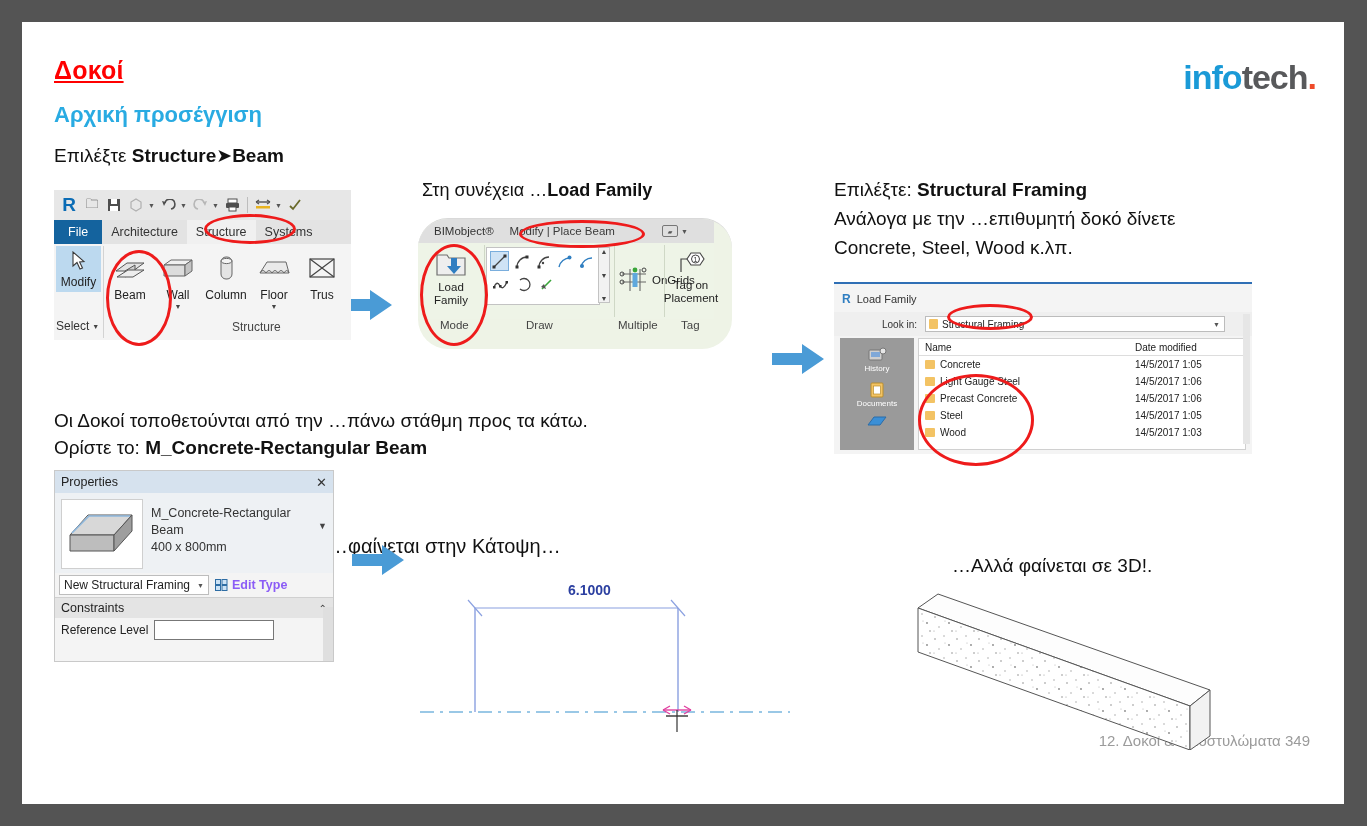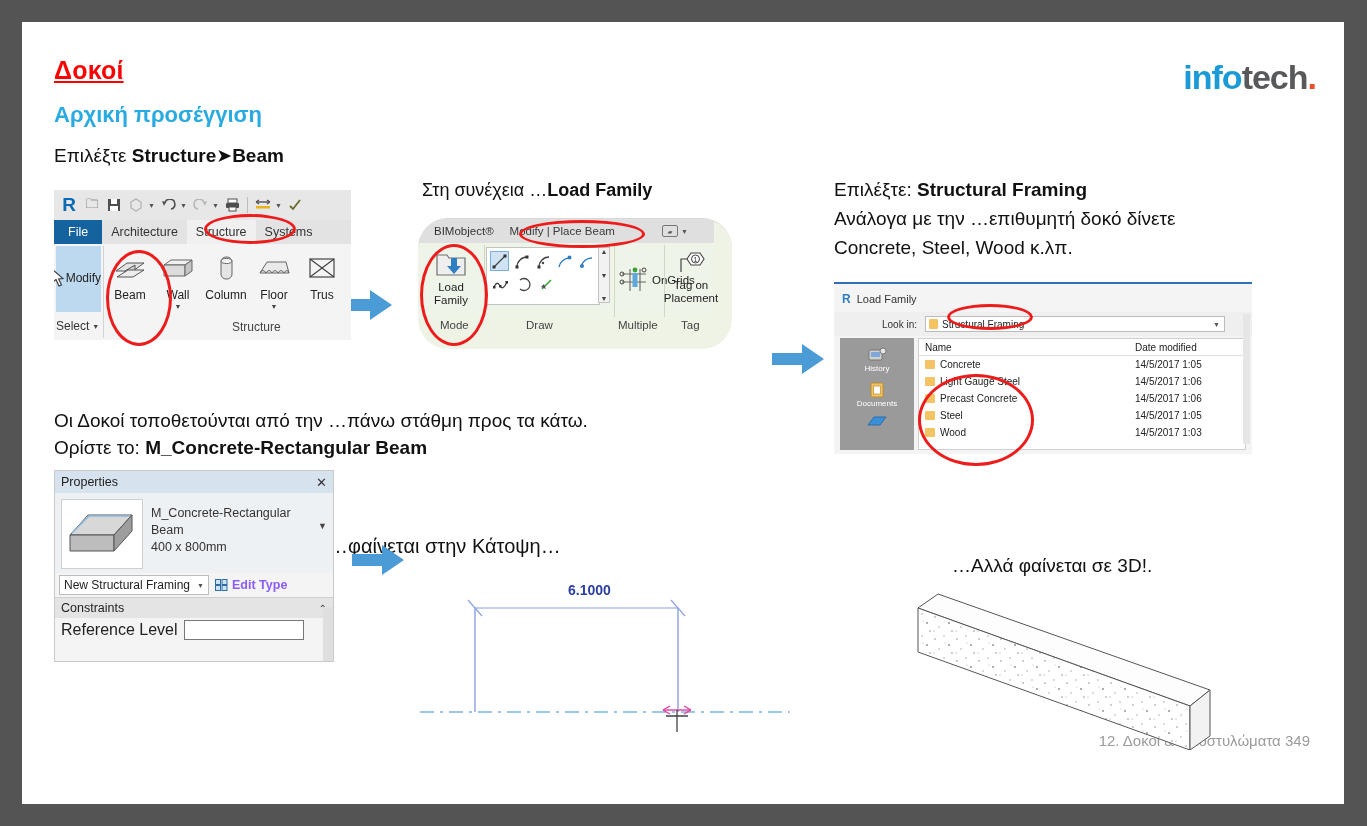--- a/index.html
+++ b/index.html
@@ -69,22 +69,22 @@
     position:absolute;left:0;top:30px;width:297px;height:24px;background:#e3e3e3;
     display:flex;align-items:stretch;font-size:12.5px;color:#333;
   }
   .tabbar .tab{display:flex;align-items:center;padding:0 9px;}
   .tabbar .tab.file{background:#14639e;color:#fff;padding:0 14px;}
   .tabbar .tab.sel{background:#f0f0f0;}
   .panelarea{
     position:absolute;left:0;top:54px;width:297px;height:96px;background:#f4f4f4;
   }
   .modbtn{
-    position:absolute;left:2px;top:2px;width:45px;height:66px;background:#bcd9ef;
-    display:flex;align-items:center;justify-content:flex-end;
+    position:absolute;left:2px;top:2px;width:45px;height:46px;background:#bcd9ef;
+    display:flex;flex-direction:column;align-items:center;justify-content:flex-end;
     font-size:12px;color:#222;padding-bottom:3px;box-sizing:border-box;
   }
   .modbtn .g{flex:1;display:flex;align-items:center;font-size:17px;color:#444;}
   .selrow{position:absolute;left:2px;top:70px;width:45px;height:24px;
     display:flex;align-items:center;font-size:12px;color:#333;}
   .selrow .cb{font-size:7px;margin-left:3px;color:#444;}
   .vline{position:absolute;top:2px;width:1px;height:92px;background:#d3d3d3;}
   .rbtn{position:absolute;top:4px;width:48px;height:64px;display:flex;
     flex-direction:column;align-items:center;font-size:12px;color:#222;}
   .rbtn .glyph{height:40px;display:flex;align-items:center;justify-content:center;}
@@ -167,21 +167,21 @@
   .props-caret{font-size:9px;color:#444;padding-top:22px;}
   .props-sel{height:24px;display:flex;align-items:center;gap:5px;padding:0 4px;}
   .props-combo{width:150px;height:20px;background:#fff;border:1px solid #bdbdbd;
     display:flex;align-items:center;font-size:12px;color:#222;padding:0 4px;box-sizing:border-box;}
   .props-combo .cv{margin-left:auto;font-size:7px;color:#555;}
   .props-edit{display:flex;align-items:center;gap:4px;font-size:12.5px;color:#8b5cf6;font-weight:bold;}
   .props-edit .ic{width:14px;height:12px;display:flex;align-items:center;justify-content:center;color:#2e6da4;font-size:11px;}
   .props-constraints{height:20px;background:#e4e4e4;display:flex;align-items:center;
     font-size:12.5px;color:#222;padding:0 6px;border-top:1px solid #d0d0d0;}
   .props-constraints .chev{margin-left:auto;font-size:10px;color:#444;}
-  .props-row{height:24px;display:flex;align-items:center;font-size:16px;color:#222;padding:0 6px;gap:6px;}
+  .props-row{height:24px;display:flex;align-items:center;font-size:12px;color:#222;padding:0 6px;gap:6px;}
   .props-input{flex:1;height:18px;background:#fff;border:1px solid #777;max-width:118px;}
   .props-vscroll{position:absolute;right:0;top:136px;width:10px;height:56px;background:#dfdfdf;}
   
   .plan{position:absolute;left:398px;top:562px;width:370px;height:150px;}
   .dimlabel{position:absolute;left:148px;top:-2px;font-size:14px;font-weight:bold;color:#2b3fa0;}
   
   .beam3d{position:absolute;left:888px;top:568px;width:400px;height:160px;}
 </style>
 </head>
 <body>

